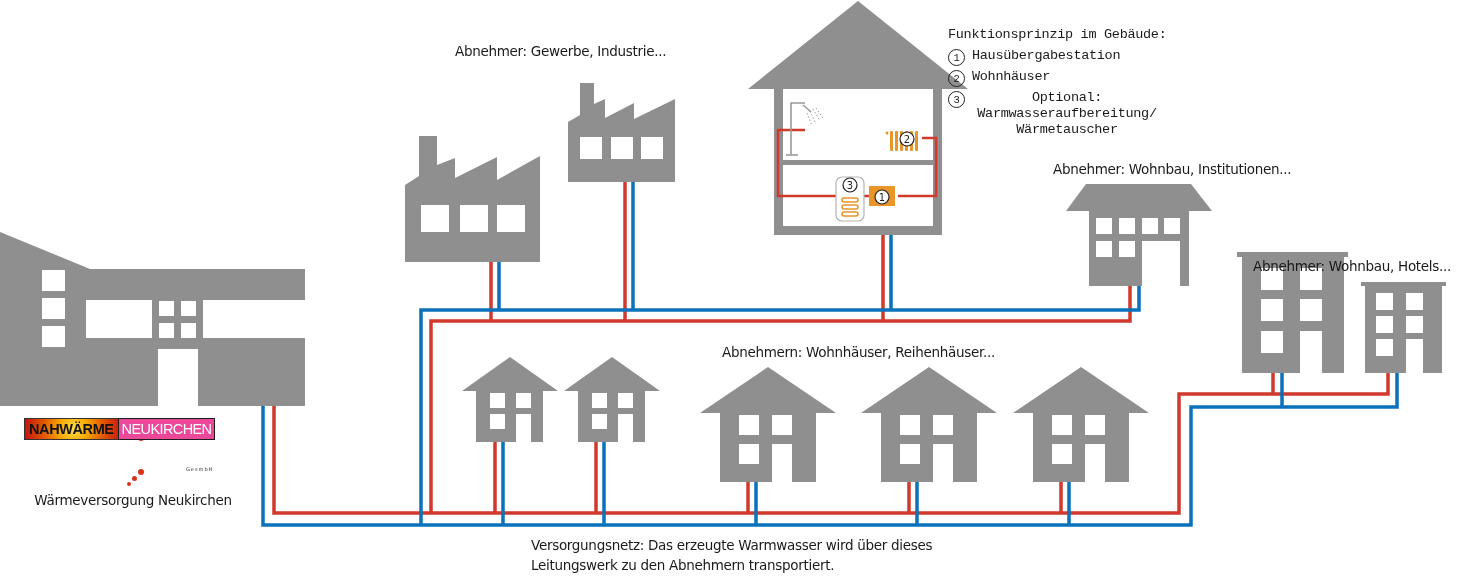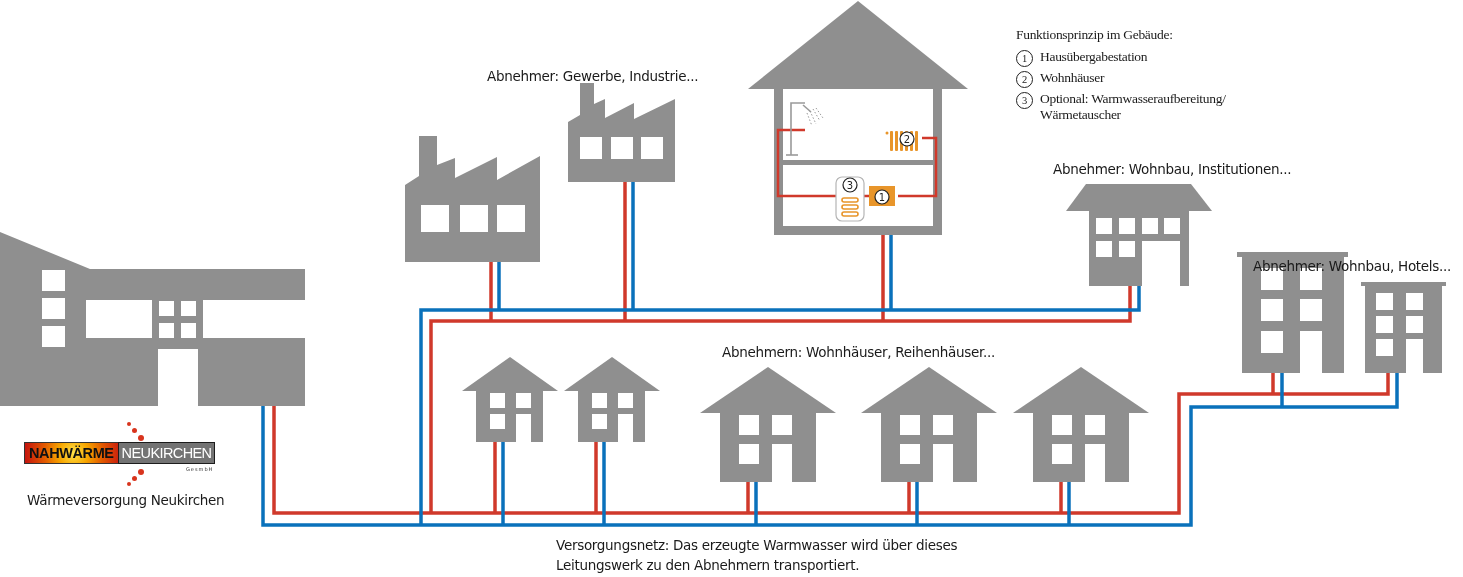--- a/index.html
+++ b/index.html
@@ -1,27 +1,27 @@
 <!DOCTYPE html>
 <html><head>
 <meta charset="utf-8">
 <style>
   html, body { margin:0; padding:0; background:#ffffff; }
   body { width:1463px; height:577px; position:relative; overflow:hidden; font-family:"Liberation Sans", sans-serif; }
   svg#diagram { position:absolute; left:0; top:0; }
   .lbl { position:absolute; font-family:"DejaVu Sans", sans-serif; font-size:13.5px; color:#1a1a1a; white-space:nowrap; letter-spacing:-0.3px; }
-  .legend { position:absolute; left:1016px; top:27px; font-family:Liberation Serif, serif; font-size:13.5px; color:#1a1a1a; letter-spacing:-0.3px; }
+  .legend { position:absolute; left:948px; top:27px; font-family:Liberation Mono, monospace; font-size:13.5px; color:#1a1a1a; letter-spacing:-0.3px;text-align:center; }
   .legend .title { margin-bottom:6px; }
   .legend .row { display:flex; align-items:flex-start; margin-bottom:3px; }
   .legend .num { display:inline-flex; width:15px; height:15px; border:1.3px solid #222; border-radius:50%; font-size:10.5px; align-items:center; justify-content:center; margin-right:7px; flex:0 0 auto; margin-top:1px; }
   .legend .txt { line-height:16px; }
   .caption { position:absolute; font-family:"DejaVu Sans", sans-serif; font-size:13.5px; color:#1a1a1a; letter-spacing:-0.3px; line-height:20px; }
-  .logo { position:absolute; left:24px; top:442px; width:214px; height:22px; display:flex; }
+  .logo { position:absolute; left:24px; top:418px; width:214px; height:22px; display:flex; }
   .logo .left { background:radial-gradient(circle at 52% 50%, #ffe34a 0, #f7a600 30%, #e25a00 60%, #c4130f 100%); color:#111; font-weight:bold; font-size:14.5px; padding:2px 4px; letter-spacing:-0.4px; font-family:"Liberation Sans", sans-serif; border:1px solid #333; border-right:none; }
-  .logo .right { background:#737373; color:#fff; font-size:14.5px; padding:2px 3px; letter-spacing:-0.6px; font-family:"Liberation Sans", sans-serif; border:1px solid #1c1c1c; }
+  .logo .right { background:#ec4899; color:#fff; font-size:14.5px; padding:2px 3px; letter-spacing:-0.6px; font-family:"Liberation Sans", sans-serif; border:1px solid #1c1c1c; }
   .logo-sub { position:absolute; left:186px; top:466px; font-size:5px; color:#333; font-family:"DejaVu Sans", sans-serif; letter-spacing:1px; }
   .dot { position:absolute; background:#d8341d; border-radius:50%; }
 </style>
 </head>
 <body>
 
 <svg id="diagram" width="1463" height="577" viewBox="0 0 1463 577" xmlns="http://www.w3.org/2000/svg">
 
   <g fill="#8f8f8f">
     <polygon points="0,232 90,269 305,269 305,300 296,300 296,338 305,338 305,406 0,406"></polygon>
@@ -230,21 +230,21 @@
     <g fill="#fff">
         <rect x="1052" y="415" width="20" height="20"></rect>
         <rect x="1085" y="415" width="20" height="20"></rect>
         <rect x="1052" y="444" width="20" height="20"></rect>
         <rect x="1085" y="444" width="20" height="38"></rect>
       </g>
     <rect x="1107" y="444" width="22" height="38" fill="#8f8f8f"></rect>
   </g>
 </svg>
 
-<div class="lbl" style="left:455px; top:68px;margin-left:32px;">Abnehmer: Gewerbe, Industrie...</div>
+<div class="lbl" style="left:455px; top:43px;">Abnehmer: Gewerbe, Industrie...</div>
 <div class="lbl" style="left:1053px; top:161px;">Abnehmer: Wohnbau, Institutionen...</div>
 <div class="lbl" style="left:1253px; top:230px;margin-top:28px;">Abnehmer: Wohnbau, Hotels...</div>
 <div class="lbl" style="left:722px; top:344px;">Abnehmern: Wohnhäuser, Reihenhäuser...</div>
 
 <div class="legend">
   <div class="title">Funktionsprinzip im Gebäude:</div>
   <div class="row">
     <span class="num">1</span>
     <span class="txt">Hausübergabestation</span>
   </div>
@@ -263,20 +263,20 @@
 <div class="dot" style="left:138px;top:435px;width:6px;height:6px;"></div>
 <div class="logo">
   <span class="left">NAHWÄRME</span>
   <span class="right">NEUKIRCHEN</span>
 </div>
 <div class="logo-sub">GesmbH</div>
 <div class="dot" style="left:138px;top:469px;width:6px;height:6px;"></div>
 <div class="dot" style="left:132px;top:476px;width:5px;height:5px;"></div>
 <div class="dot" style="left:127px;top:482px;width:4px;height:4px;"></div>
 
-<div class="caption" style="left:27px; top:490px; width:212px;">
+<div class="caption" style="left:27px; top:490px; text-align:center; width:212px;">
   <div>Wärmeversorgung Neukirchen</div>
 </div>
 
-<div class="caption" style="left:556px; top:535px;">
+<div class="caption" style="left:531px; top:535px;">
   <div>Versorgungsnetz: Das erzeugte Warmwasser wird über dieses</div>
   <div>Leitungswerk zu den Abnehmern transportiert.</div>
 </div>
 
 </body></html>

